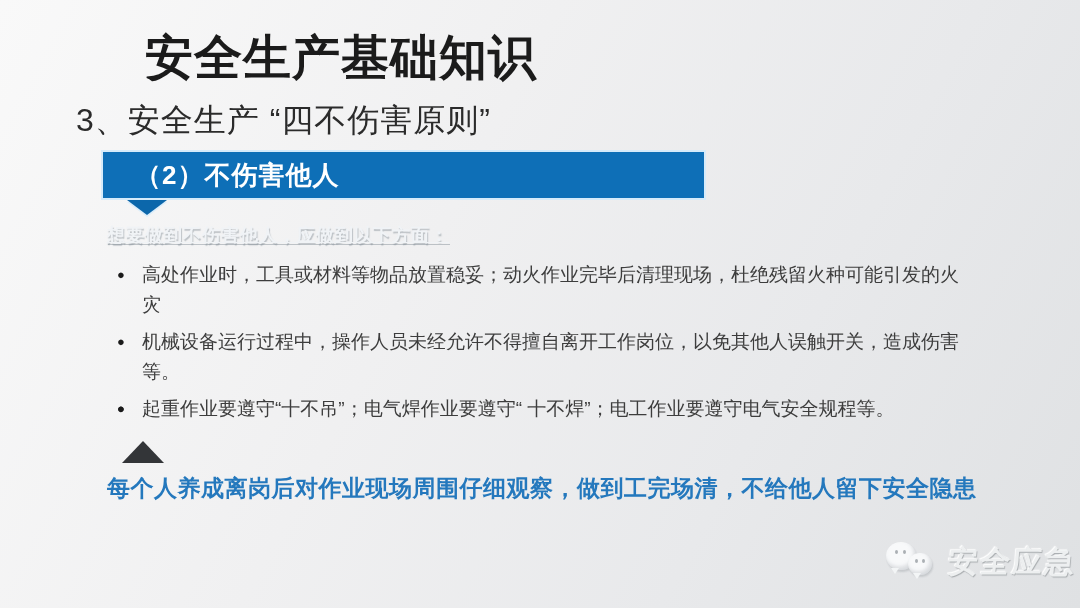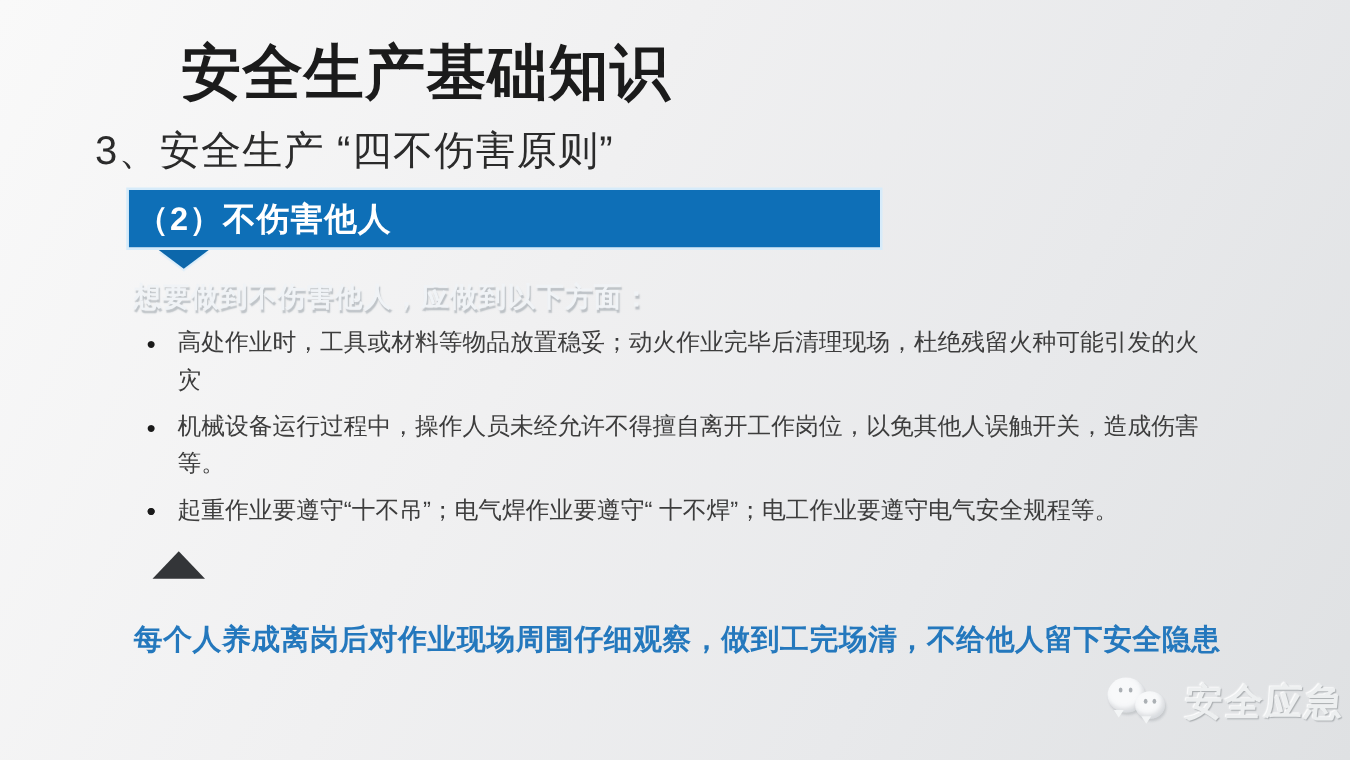--- a/index.html
+++ b/index.html
@@ -36,46 +36,47 @@
     left: 103px;
     top: 152px;
     width: 601px;
     height: 46px;
     background: #0e6fb7;
     outline: 2px solid #d6ebfa;
     display: flex;
     align-items: center;
   }
   .section-bar-label {
-    padding-left: 6px;
+    padding-left: 32px;
     font-size: 26px;
     font-weight: bold;
     color: #ffffff;
     letter-spacing: 1px;
   }
   .section-bar-tail {
     position: absolute;
     left: 127px;
     top: 200px;
     width: 0; height: 0;
     border-left: 20px solid transparent;
     border-right: 20px solid transparent;
     border-top: 15px solid #0c67ab;
     filter: drop-shadow(0 2px 0 rgba(214, 235, 250, 0.85));
   }
 
   .lead-in {
     position: absolute;
     left: 107px;
     top: 223px;
-    font-size: 22px;
+    font-size: 18px;
     font-weight: bold;
     color: #f0f3f6;
     text-shadow: 1px 2px 1px rgba(125, 135, 145, 0.45);
     letter-spacing: 1px;
+    text-decoration: underline;
   }
 
   .bullets {
     position: absolute;
     left: 116px;
     top: 260px;
     width: 852px;
     margin: 0;
     padding: 0;
     list-style: none;
@@ -103,21 +104,21 @@
     top: 441px;
     width: 0; height: 0;
     border-left: 21px solid transparent;
     border-right: 21px solid transparent;
     border-bottom: 22px solid #333538;
   }
 
   .conclusion {
     position: absolute;
     left: 107px;
-    top: 496px;
+    top: 473px;
     font-size: 23px;
     font-weight: bold;
     color: #2478bd;
     white-space: nowrap;
     letter-spacing: 0.5px;
   }
 
   
   .watermark {
     position: absolute;

